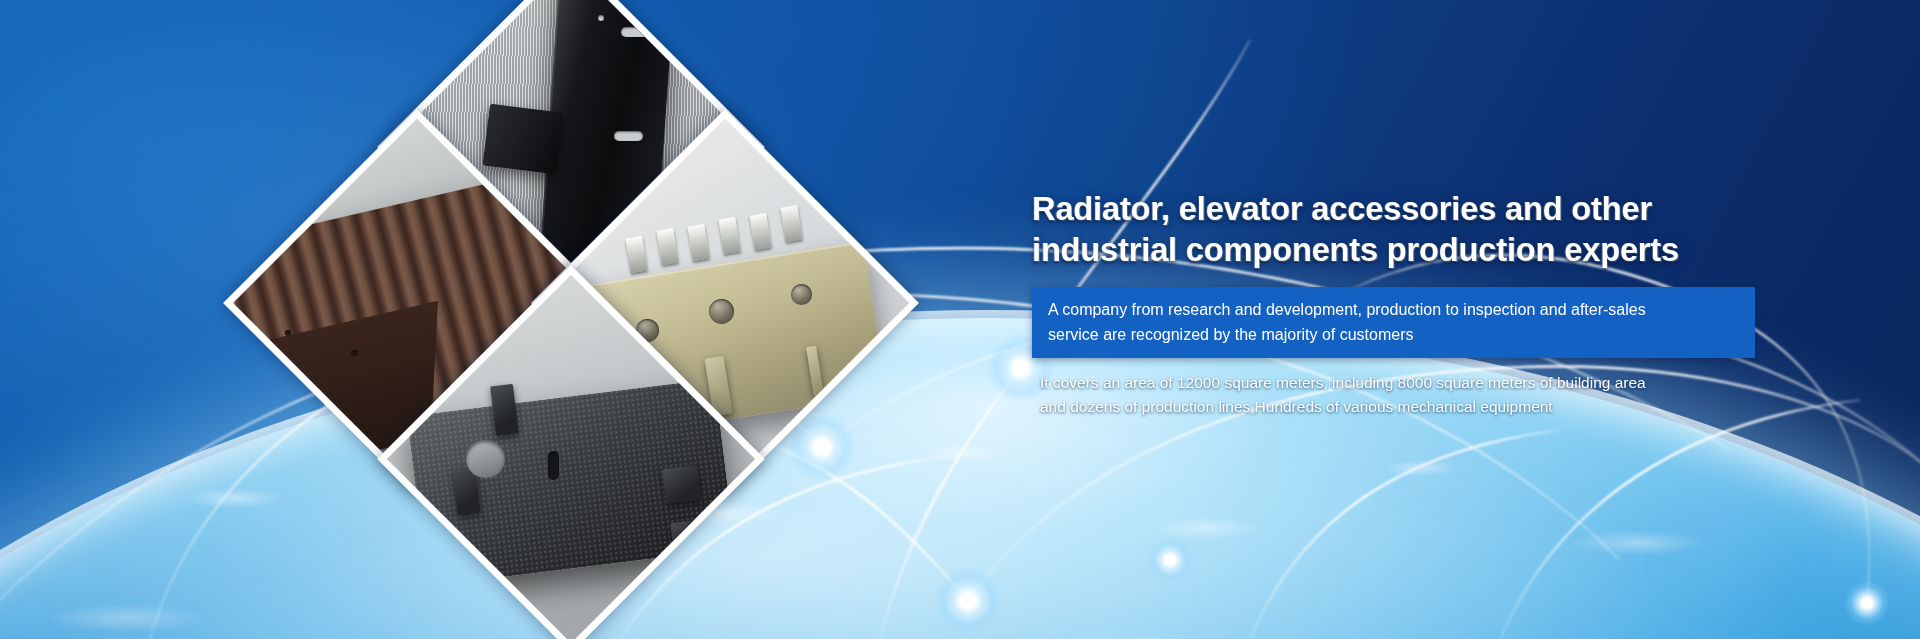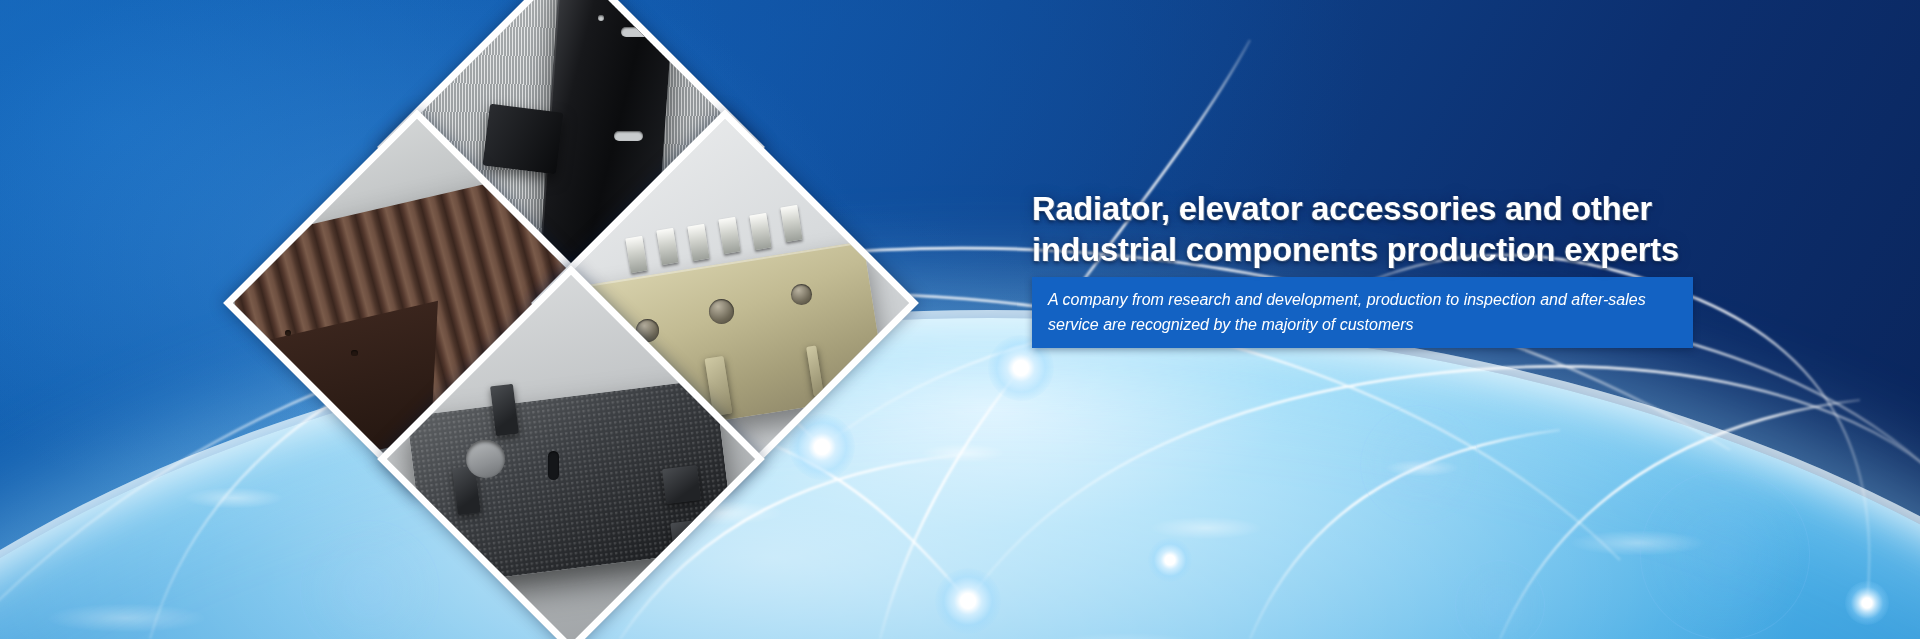--- a/index.html
+++ b/index.html
@@ -254,30 +254,29 @@
        0 2px 4px rgba(5,28,66,.85),
        1px 1px 0 rgba(255,255,255,.35),
       -1px 0   0 rgba(255,255,255,.25),
        0 0 12px rgba(10,40,90,.55);
     transform:scaleX(.96);
     transform-origin:left center;
     white-space:pre-line;
   }
 
   .callout {
-    margin-top:7px;
-    width:661px;
+    margin-top:17px;
+    width:723px;
     background:#1362c3;
     padding:10px 0 11px 16px;
     color:#ffffff;
     font-size:16px;
     line-height:25px;
     box-shadow:0 2px 7px rgba(4,24,60,.40);
     white-space:pre-line;
-    font-style:italic;
   }
 
   .sub {
     margin-top:13px;
     margin-left:8px;
     width:690px;
     color:#ffffff;
     font-size:15.5px;
     line-height:24px;
     text-shadow:0 1px 3px rgba(6,28,66,.75);
@@ -386,16 +385,18 @@
   </div>
 
   <div class="copy">
 
     <div class="headline">Radiator, elevator accessories and other
 industrial components production experts</div>
 
     <div class="callout">A company from research and development, production to inspection and after-sales
 service are recognized by the majority of customers</div>
 
+    <div class="sub">It covers an area of 12000 square meters, including 8000 square meters of building area
+and dozens of production lines,Hundreds of various mechanical equipment</div>
 
   </div>
 
 </div>
 
 </body></html>

